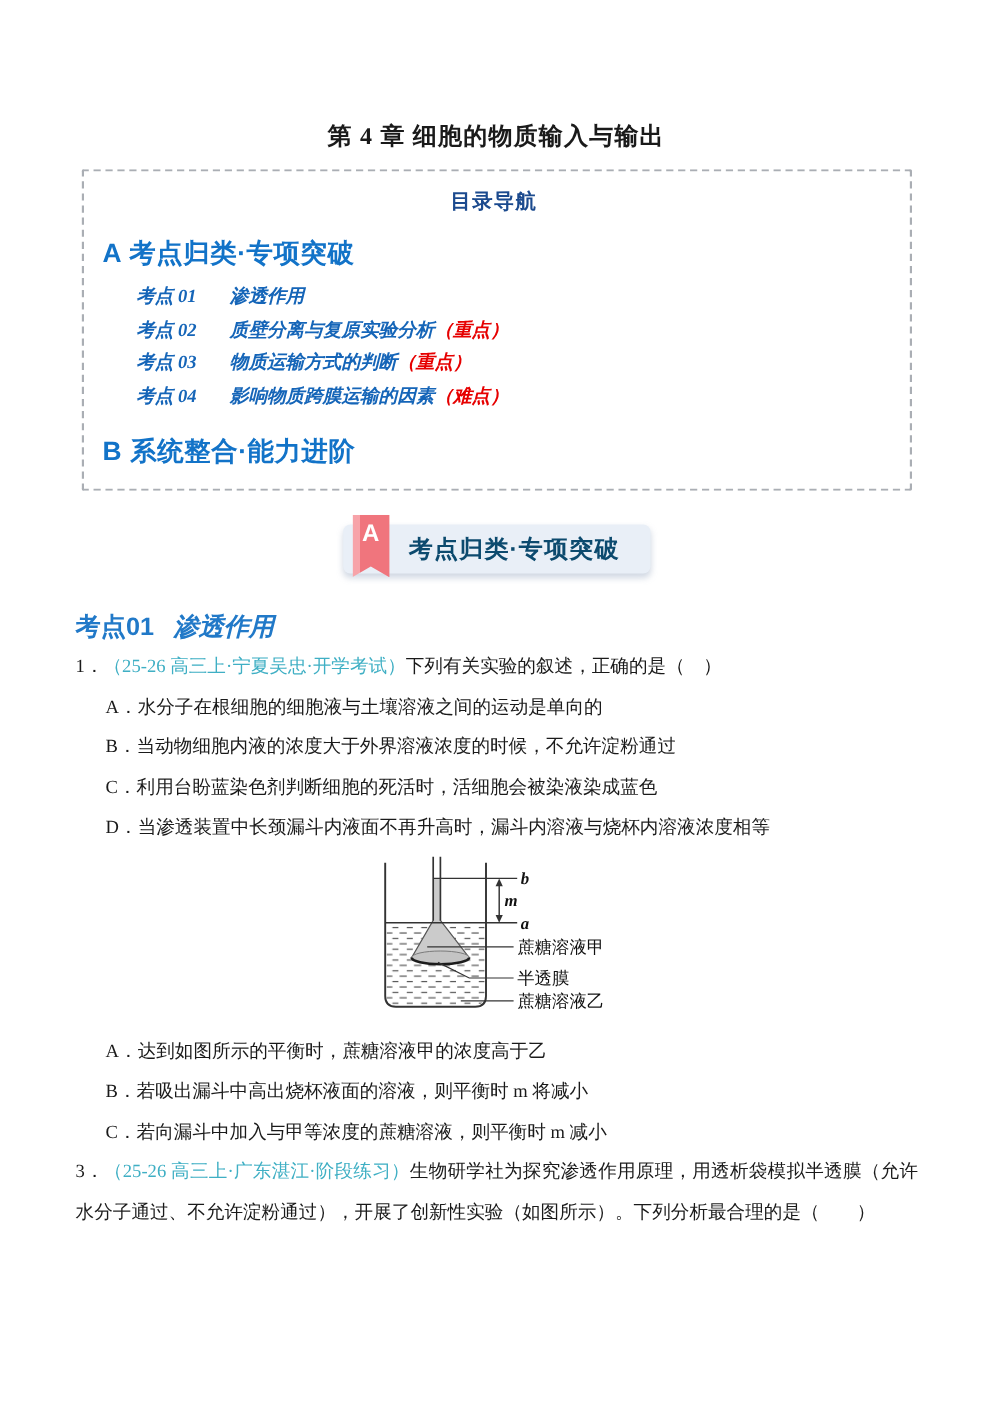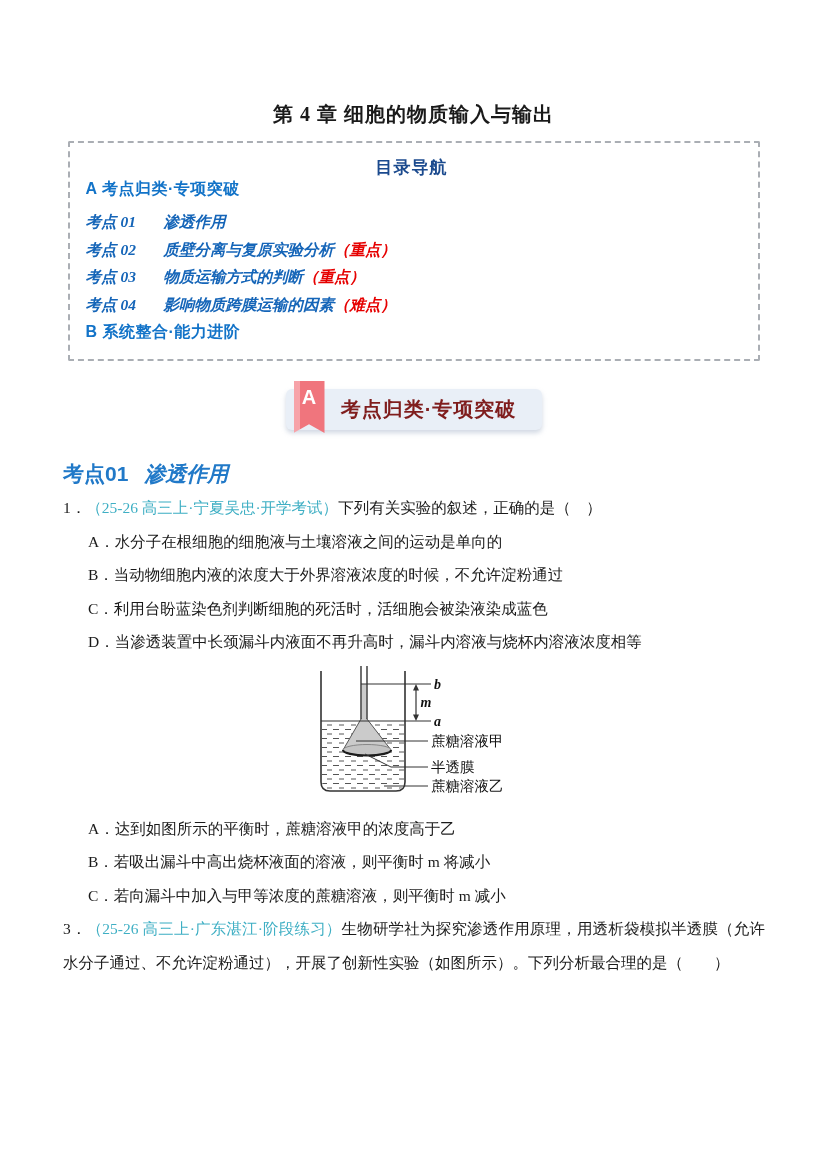--- a/index.html
+++ b/index.html
@@ -32,27 +32,29 @@
     padding: 13px 20px 16px 16px;
   }
   .toc-title {
     text-align: center;
     font-family: "Liberation Sans", "DejaVu Sans", sans-serif;
     font-size: 17px; font-weight: 700;
     color: #1b4a8e;
     letter-spacing: 1px;
   }
   .toc-section {
-    font-family: "Liberation Sans", "DejaVu Sans", sans-serif;
-    font-size: 16px; font-weight: 700;
+    margin-top: 17px;
+    font-family: "Liberation Sans", "DejaVu Sans", sans-serif;
+    font-size: 22px; font-weight: 700;
     color: #1273c8;
     letter-spacing: .5px;
   }
   .toc-items { margin: 8px 0 4px 0; }
   .toc-item {
+    margin-left: 28px;
     line-height: 27.5px;
     font-size: 15.5px;
     font-style: italic;
     font-weight: 700;
     color: #1565b8;
   }
   .toc-item .toc-num { display:inline-block; min-width: 78px; }
   .toc-item .toc-tag { color: #e60000; }
 
   
@@ -60,21 +62,21 @@
   .banner-bar {
     position: absolute; left: 0; top: 8px;
     width: 256px; height: 41px;
     background: #e9eff7;
     border-radius: 6px;
     box-shadow: 0 3px 5px rgba(140,158,185,.4);
     display: flex; align-items: center; justify-content: center;
     padding-left: 30px;
     font-family: "Liberation Sans", "DejaVu Sans", sans-serif;
     font-size: 20px; font-weight: 700;
-    color: #7f1d1d; letter-spacing: 1px;
+    color: #0c4a6e; letter-spacing: 1px;
   }
   .ribbon {
     position: absolute; left: 8px; top: 0;
     width: 31px; height: 52px;
     background: linear-gradient(90deg, #f7a3a9 0 6px, #f0757d 6px);
     clip-path: polygon(0 0, 100% 0, 100% 100%, 50% 83%, 0 100%);
     z-index: 2;
     display: flex; justify-content: center;
   }
   .ribbon span {

